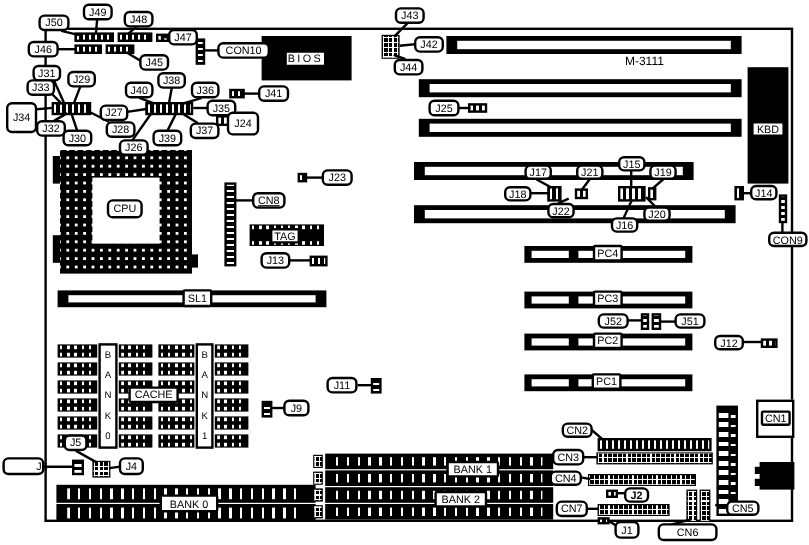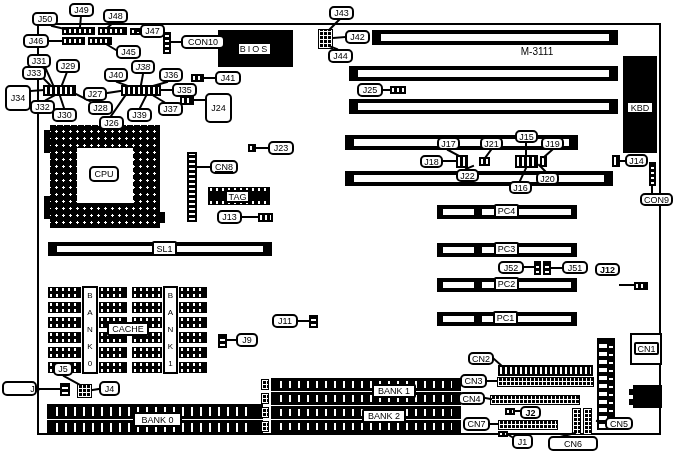--- a/index.html
+++ b/index.html
@@ -230,27 +230,27 @@
     <div class="lbl" style="left: 27px; top: 54px; width: 24px; height: 14px;">J31</div>
     <div class="lbl" style="left: 56px; top: 59px; width: 24px; height: 14px;">J29</div>
     <div class="lbl" style="left: 22px; top: 66px; width: 24px; height: 14px;">J33</div>
     <div class="lbl" style="left: 5px; top: 85px; width: 26px; height: 26px;">J34</div>
     <div class="lbl" style="left: 30px; top: 100px; width: 25px; height: 14px;">J32</div>
     <div class="lbl" style="left: 52px; top: 108px; width: 25px; height: 14px;">J30</div>
     <div class="lbl" style="left: 88px; top: 101px; width: 25px; height: 14px;">J28</div>
     <div class="lbl" style="left: 99px; top: 116px; width: 25px; height: 14px;">J26</div>
     <div class="lbl" style="left: 83px; top: 87px; width: 24px; height: 14px;">J27</div>
     <div class="lbl" style="left: 104px; top: 68px; width: 24px; height: 14px;">J40</div>
-    <div class="lbl" style="left: 131px; top: 60px; width: 24px; height: 14px; font-style: italic;">J38</div>
+    <div class="lbl" style="left: 131px; top: 60px; width: 24px; height: 14px;">J38</div>
     <div class="lbl" style="left: 159px; top: 68px; width: 24px; height: 14px;">J36</div>
     <div class="lbl" style="left: 172px; top: 83px; width: 25px; height: 14px;">J35</div>
     <div class="lbl" style="left: 127px; top: 108px; width: 25px; height: 14px;">J39</div>
     <div class="lbl" style="left: 158px; top: 102px; width: 25px; height: 14px;">J37</div>
     <div class="lbl" style="left: 215px; top: 71px; width: 26px; height: 14px;">J41</div>
-    <div class="lbl" style="left: 205px; top: 93px; width: 27px; height: 30px;">J24</div>
+    <div class="lbl" style="left: 189px; top: 93px; width: 27px; height: 20px;">J24</div>
     <div class="lbl sq spread" style="left: 237px; top: 42px; width: 35px; height: 14px;">BIOS</div>
     <div class="lbl" style="left: 329px; top: 6px; width: 25px; height: 14px;">J43</div>
     <div class="lbl" style="left: 345px; top: 30px; width: 25px; height: 14px;">J42</div>
     <div class="lbl" style="left: 328px; top: 49px; width: 25px; height: 14px;">J44</div>
     <div class="lbl" style="left: 357px; top: 83px; width: 26px; height: 14px;">J25</div>
     <div class="lbl plain" style="left: 514px; top: 45px; width: 46px; height: 12px;">M-3111</div>
     <div class="lbl sq" style="left: 626px; top: 101px; width: 28px; height: 13px;">KBD</div>
     <div class="lbl" style="left: 89px; top: 166px; width: 30px; height: 16px;">CPU</div>
     <div class="lbl sq" style="left: 225px; top: 190px; width: 25px; height: 13px;">TAG</div>
     <div class="lbl" style="left: 210px; top: 160px; width: 28px; height: 14px; text-decoration: underline;">CN8</div>
@@ -266,21 +266,21 @@
     <div class="lbl" style="left: 456px; top: 169px; width: 23px; height: 13px;">J22</div>
     <div class="lbl" style="left: 509px; top: 181px; width: 23px; height: 13px;">J16</div>
     <div class="lbl" style="left: 536px; top: 172px; width: 23px; height: 13px;">J20</div>
     <div class="lbl" style="left: 640px; top: 193px; width: 33px; height: 13px;">CON9</div>
     <div class="lbl sq" style="left: 494px; top: 204px; width: 25px; height: 14px;">PC4</div>
     <div class="lbl sq" style="left: 494px; top: 242px; width: 25px; height: 14px;">PC3</div>
     <div class="lbl sq" style="left: 494px; top: 277px; width: 25px; height: 14px;">PC2</div>
     <div class="lbl sq" style="left: 493px; top: 311px; width: 25px; height: 14px;">PC1</div>
     <div class="lbl" style="left: 498px; top: 261px; width: 26px; height: 13px;">J52</div>
     <div class="lbl" style="left: 562px; top: 261px; width: 26px; height: 13px;">J51</div>
-    <div class="lbl" style="left: 595px; top: 263px; width: 25px; height: 13px; font-weight: bold;">J12</div>
+    <div class="lbl" style="left: 595px; top: 279px; width: 25px; height: 13px;">J12</div>
     <div class="lbl sq" style="left: 107px; top: 322px; width: 42px; height: 14px;">CACHE</div>
     <div class="lbl" style="left: 236px; top: 333px; width: 22px; height: 14px;">J9</div>
     <div class="lbl" style="left: 272px; top: 314px; width: 26px; height: 14px;">J11</div>
     <div class="lbl" style="left: 2px; top: 381px; width: 21px; height: 15px; padding-left: 31px;">J6</div>
     <div class="lbl" style="left: 53px; top: 362px; width: 20px; height: 14px;">J5</div>
     <div class="lbl" style="left: 99px; top: 381px; width: 21px; height: 15px;">J4</div>
     <div class="lbl sq" style="left: 133px; top: 412px; width: 49px; height: 15px;">BANK 0</div>
     <div class="lbl sq" style="left: 372px; top: 384px; width: 44px; height: 14px;">BANK 1</div>
     <div class="lbl sq" style="left: 362px; top: 409px; width: 44px; height: 14px;">BANK 2</div>
     <div class="lbl" style="left: 468px; top: 352px; width: 26px; height: 13px;">CN2</div>

